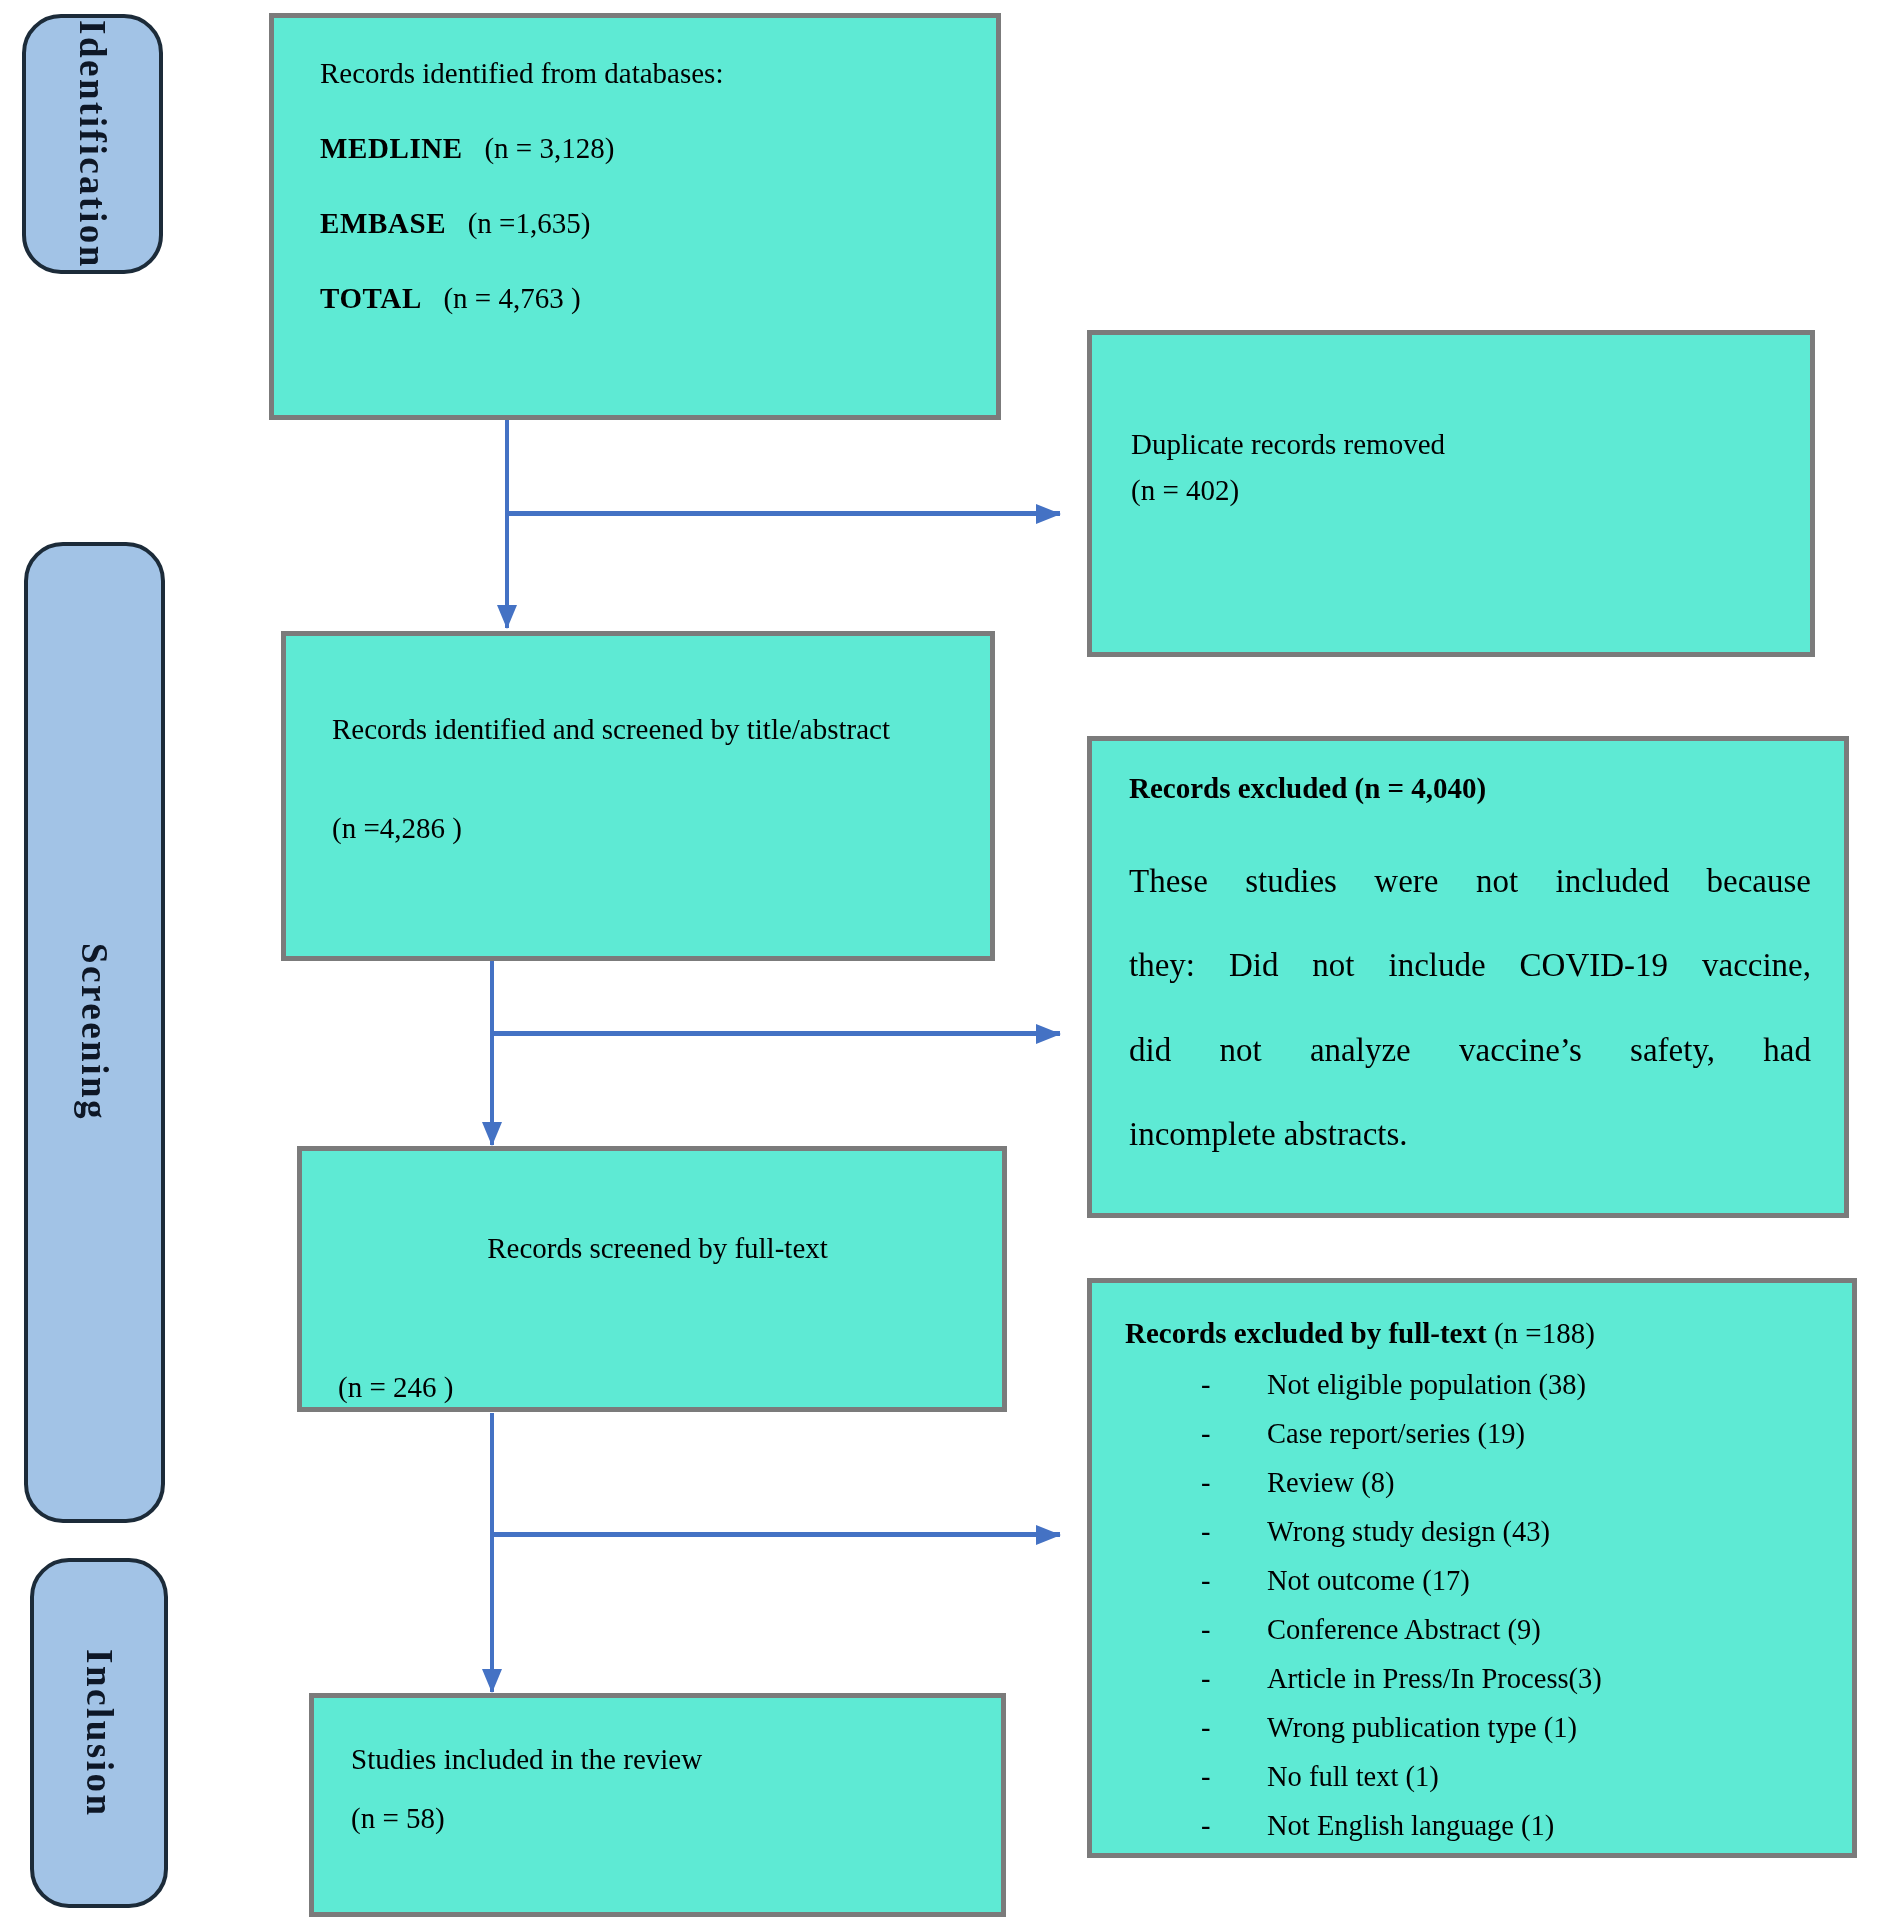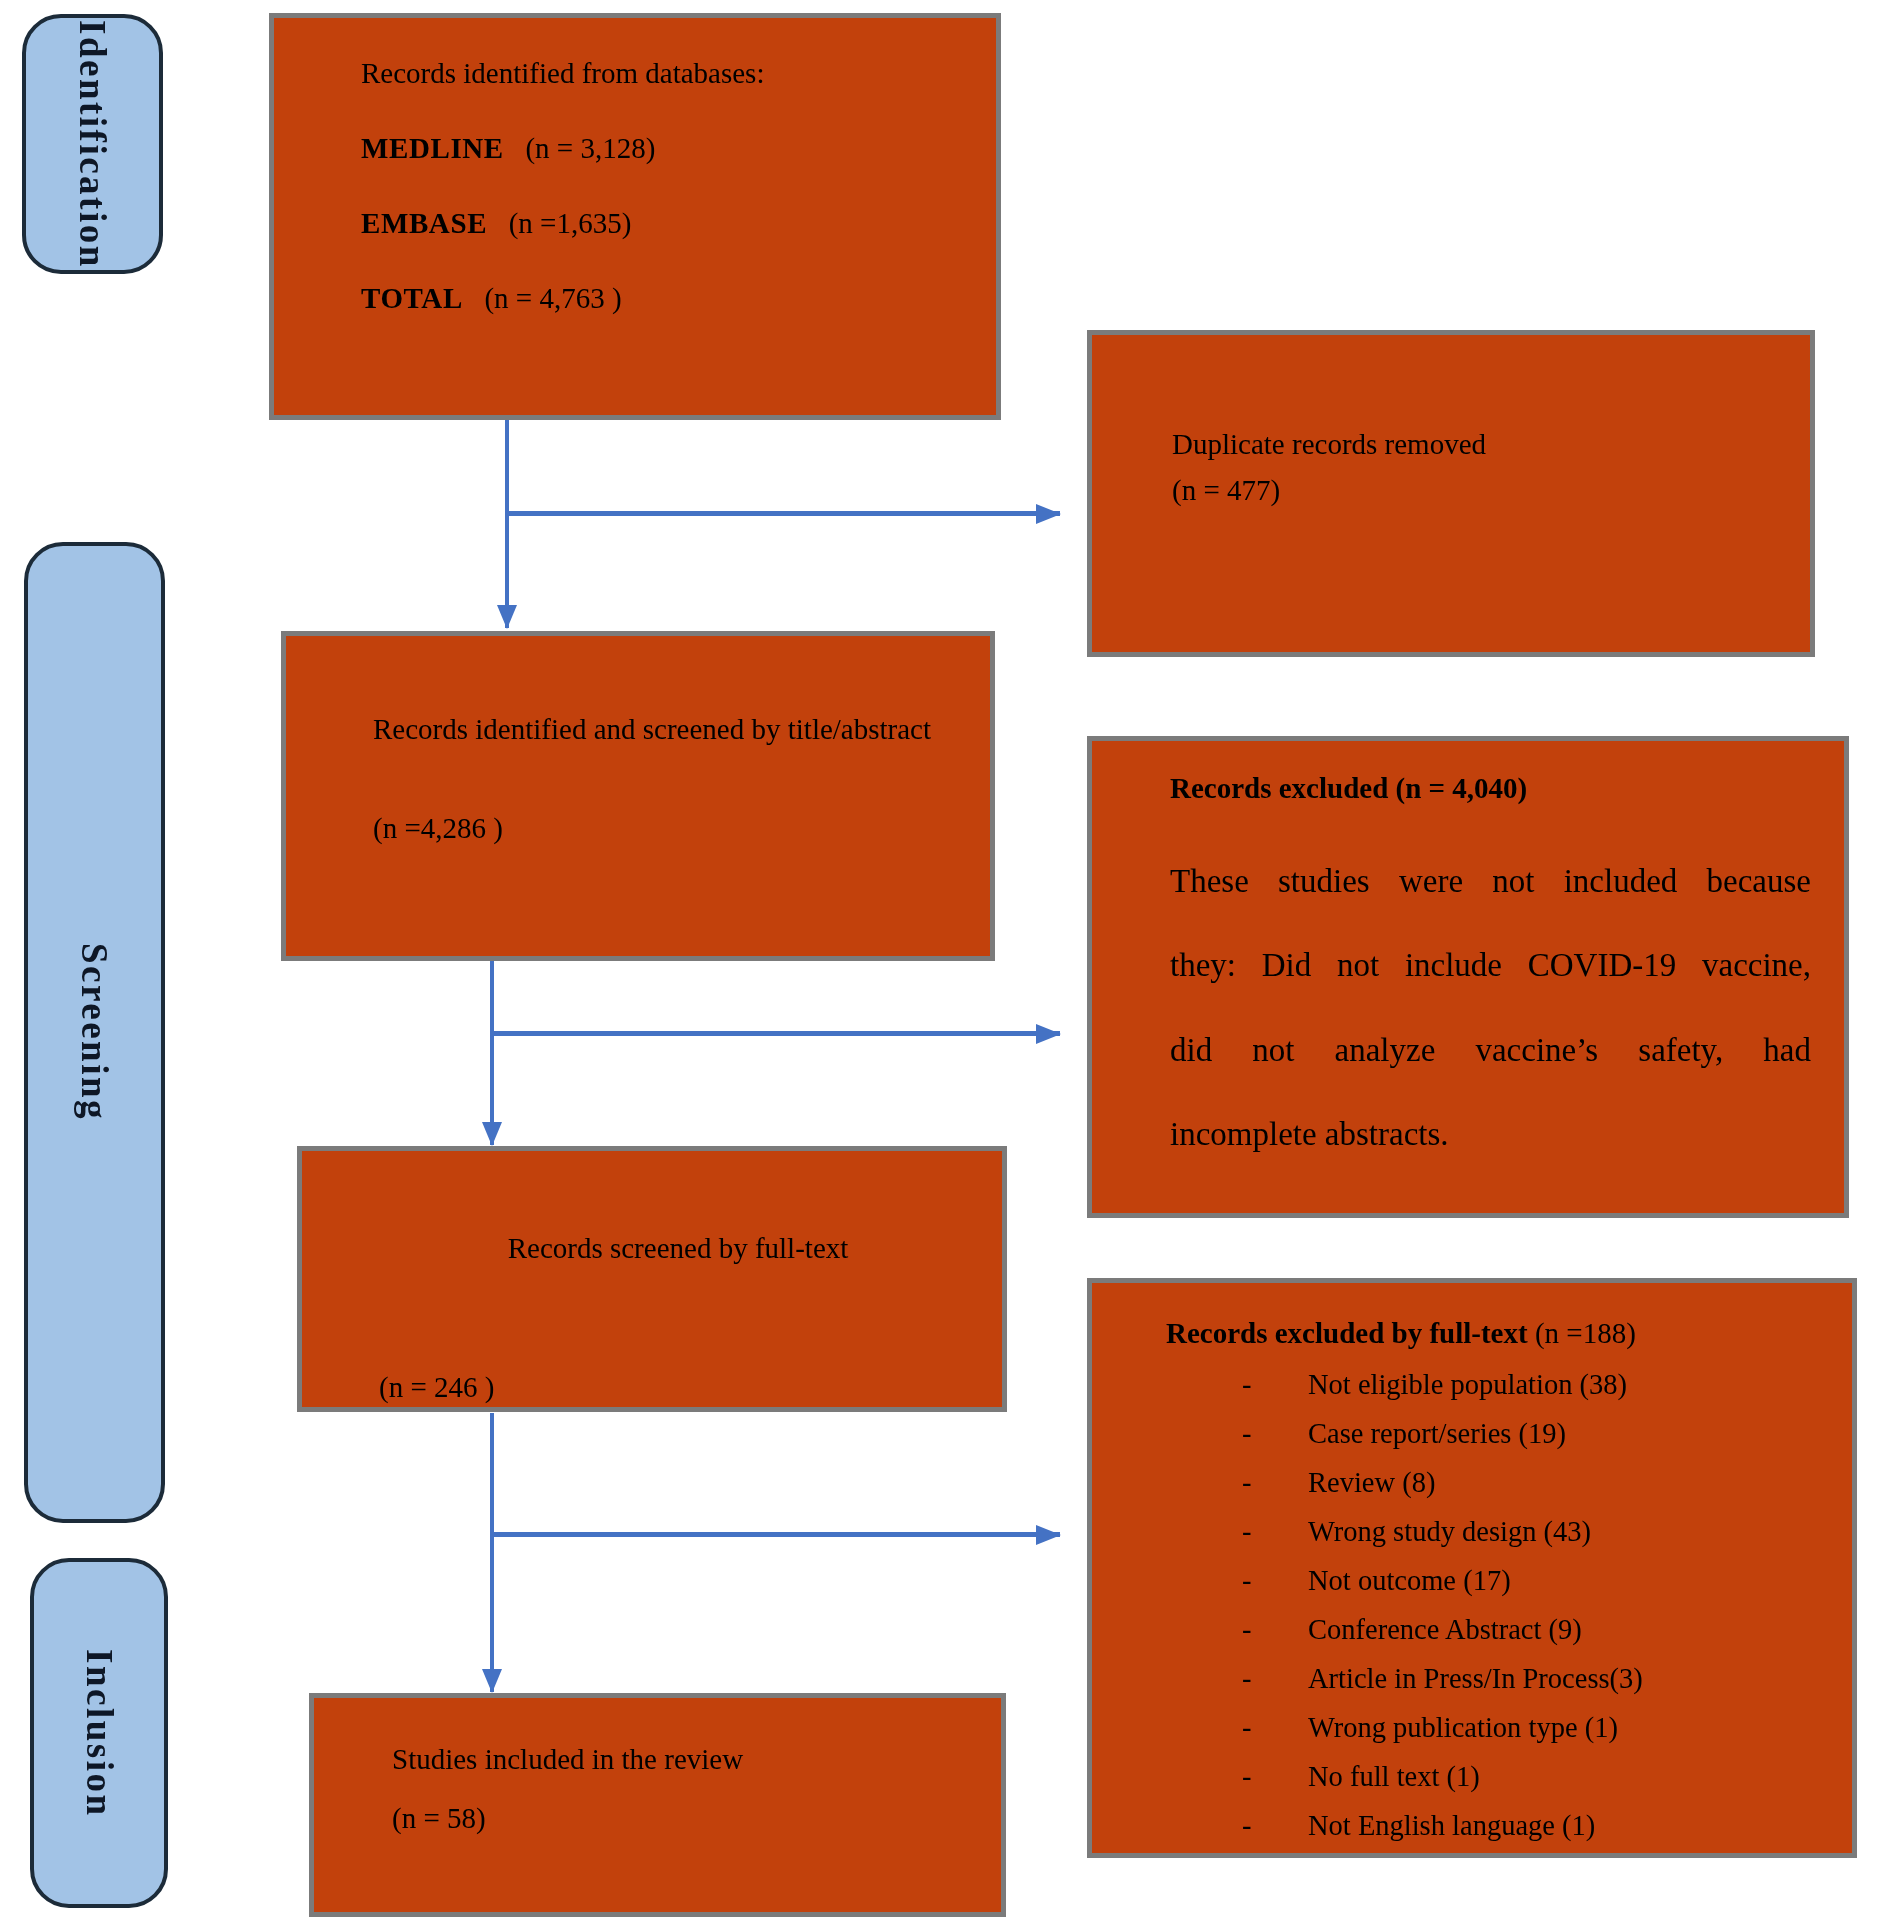--- a/index.html
+++ b/index.html
@@ -6,21 +6,21 @@
   body{font-family:"Liberation Serif","DejaVu Serif",serif;color:#000;}
   #canvas{position:relative;width:1898px;height:1926px;background:#fff;overflow:hidden;}
 
   
   .stage{position:absolute;background:#A2C3E6;border:4.4px solid #1C2B39;border-radius:39px;
          display:flex;align-items:center;justify-content:center;box-sizing:border-box;}
   .stage span{writing-mode:vertical-rl;text-orientation:sideways;
               font-weight:bold;font-size:37px;letter-spacing:2.5px;color:#0e1726;white-space:nowrap;}
 
   
-  .fbox{position:absolute;background:#c2410c;border:5.7px solid #7B7B7B;box-sizing:border-box;font-size:29px;line-height:1.25;padding-left:41px;}
+  .fbox{position:absolute;background:#5eead4;border:5.7px solid #7B7B7B;box-sizing:border-box;font-size:29px;line-height:1.25;}
 
   .a-title{margin:37px 19px 0 46px;}
   .a-row{margin:39px 19px 0 46px;}
   .a-row .db{font-weight:bold;letter-spacing:0.6px;}
   .a-row .nval{margin-left:21.6px;}
 
   .b-inner{margin:71px 35px 0 46px;line-height:1.55;}
   .b-n{margin:58px 35px 0 46px;}
 
   .c-inner{margin:79px 25px 0 36px;text-align:center;}
@@ -75,21 +75,21 @@
       <span class="db">EMBASE</span><span class="nval">(n =1,635)</span>
     </div>
     <div class="a-row">
       <span class="db">TOTAL</span><span class="nval">(n = 4,763 )</span>
     </div>
   </div>
 
   <div class="fbox" style="left:1087px;top:330px;width:728px;height:327px;">
     <div class="e-inner">
       <div>Duplicate records removed</div>
-      <div>(n = 477)</div>
+      <div>(n = 402)</div>
     </div>
   </div>
 
   <div class="fbox" style="left:281px;top:631px;width:714px;height:330px;">
     <div class="b-inner">Records identified and screened by title/abstract</div>
     <div class="b-n">(n =4,286 )</div>
   </div>
 
   <div class="fbox" style="left:1087px;top:736px;width:762px;height:482px;">
     <div class="f-title">Records excluded (n = 4,040)</div>

